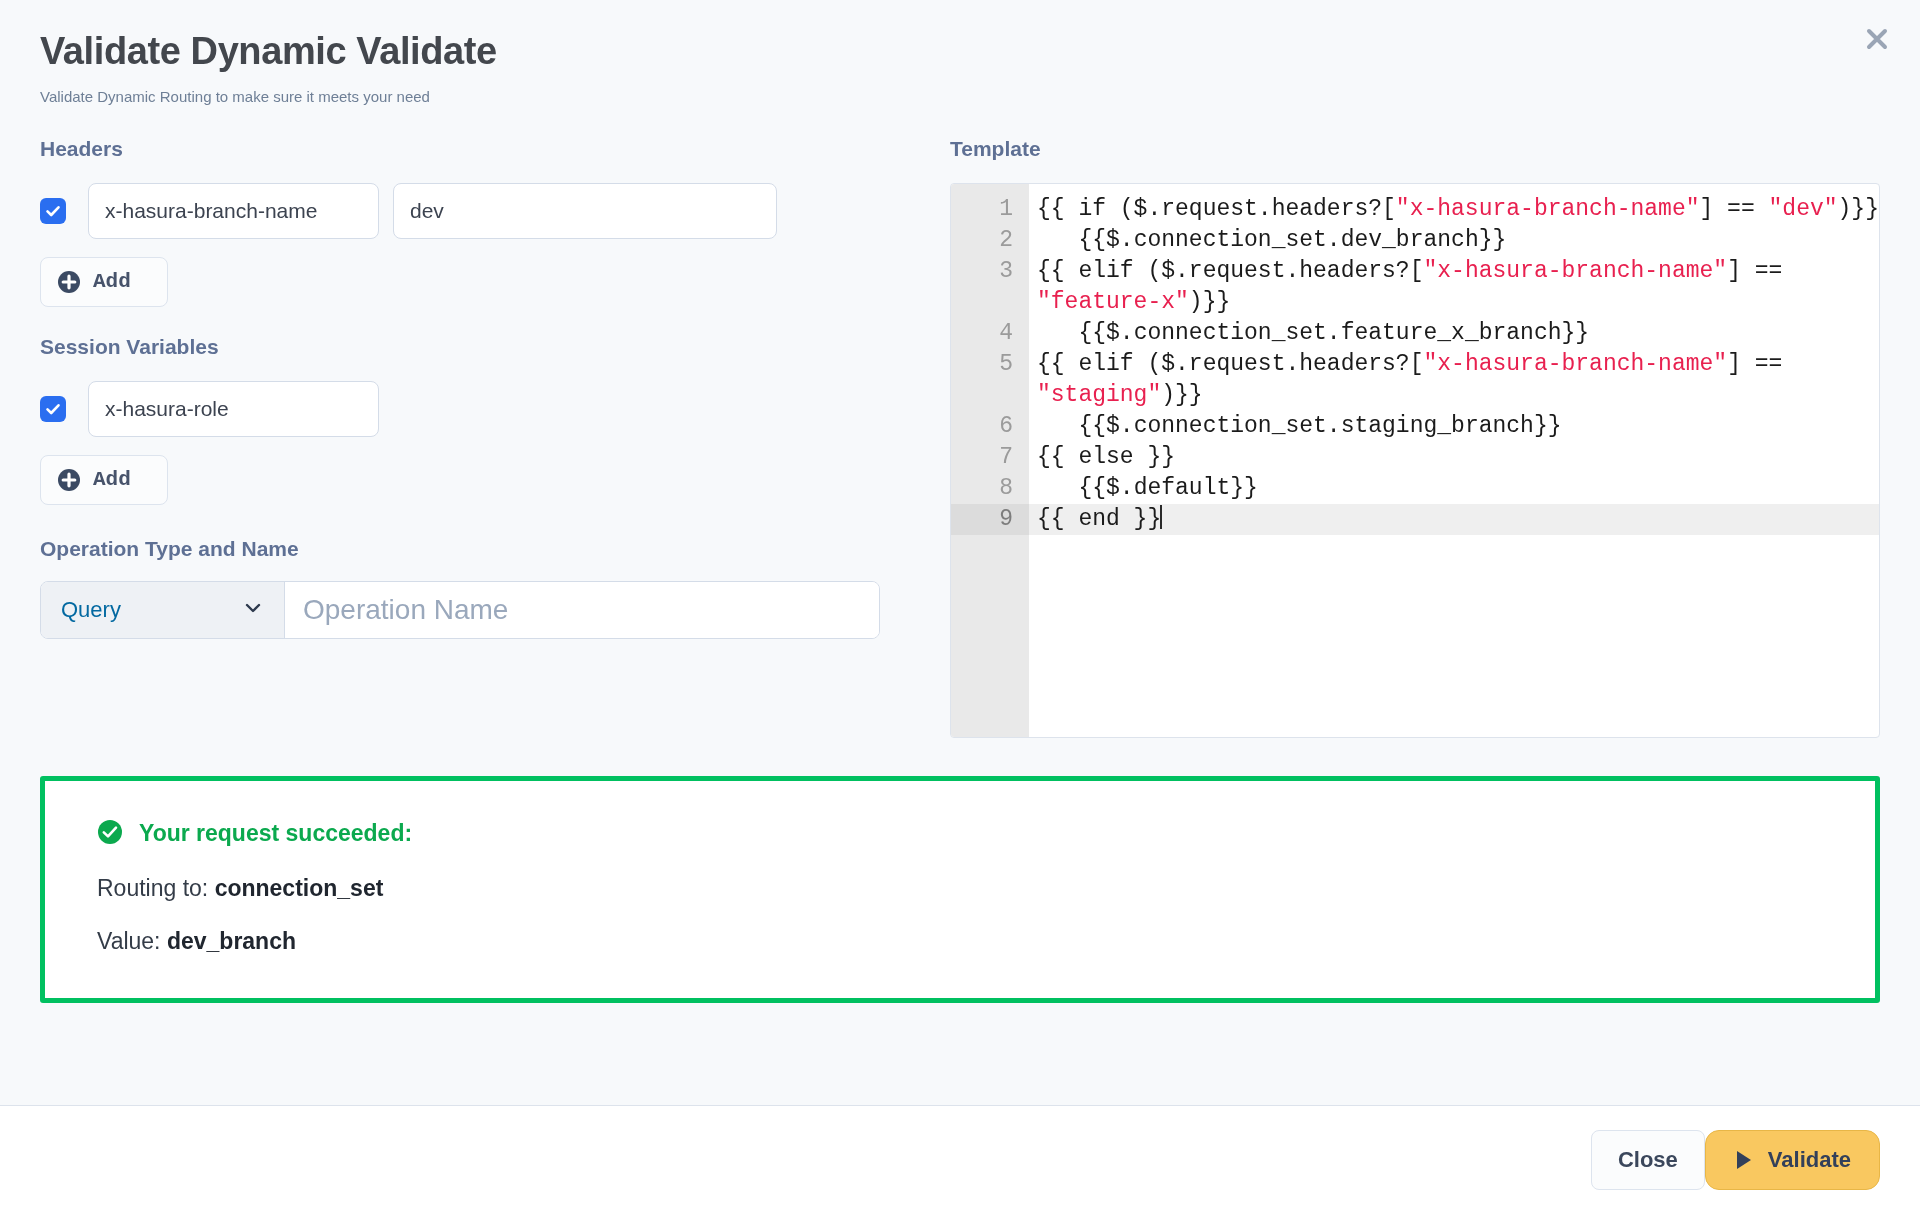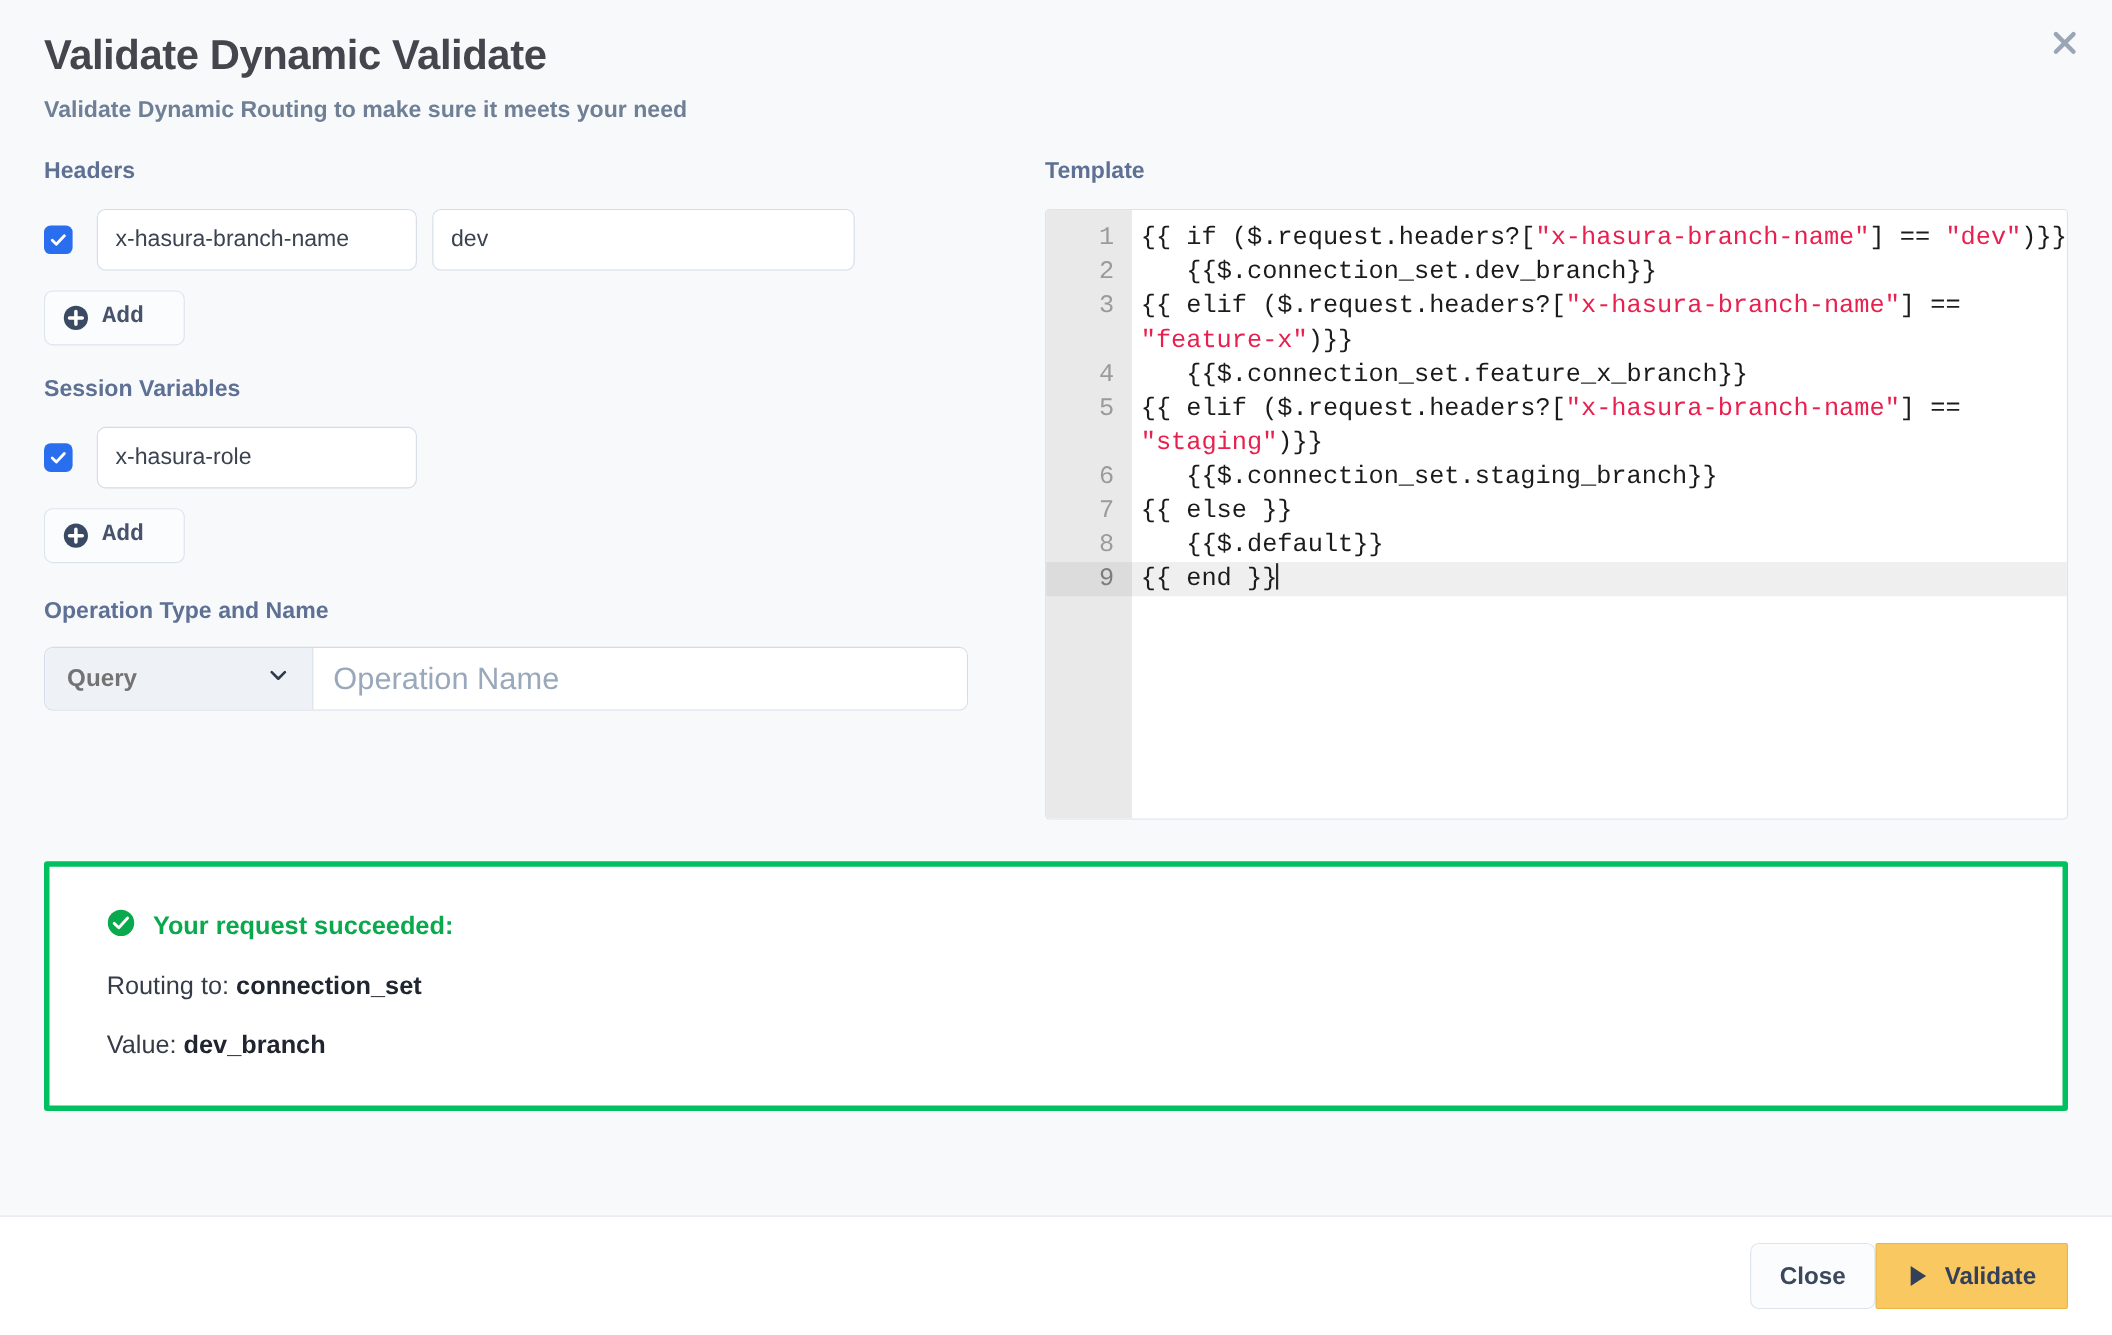--- a/index.html
+++ b/index.html
@@ -38,23 +38,23 @@
   }
   .dialog-title {
     font-size: 38px;
     font-weight: bold;
     color: #43474d;
     letter-spacing: -0.4px;
     line-height: 1.15;
   }
   .dialog-subtitle {
     margin-top: 14px;
-    font-size: 21px;
+    font-size: 15px;
     color: #6e7f96;
-    font-weight: 700;
+    font-weight: 400;
   }
 
   
   .dialog-body {
     display: flex;
     padding: 32px 40px 0 40px;
     gap: 60px;
   }
   .col-left  { width: 850px; flex: none; }
   .col-right { flex: 1; }
@@ -145,22 +145,22 @@
     border-right: 1px solid #d4dce8;
     display: flex;
     align-items: center;
     justify-content: space-between;
     padding: 0 20px;
     height: 56px;
     cursor: pointer;
   }
   .op-select .val {
     font-size: 22px;
-    font-weight: bold;
-    color: #737373;
+    font-weight: normal;
+    color: #0369a1;
   }
   .op-name {
     flex: 1;
     border: none;
     outline: none;
     font-family: "Liberation Sans", sans-serif;
     font-size: 28px;
     color: #3c4350;
     padding: 0 18px;
     background: #fff;
@@ -273,21 +273,21 @@
     font-size: 22px;
     font-weight: bold;
     color: #3b475c;
     cursor: pointer;
   }
   .btn-validate {
     height: 60px;
     padding: 0 28px;
     background: #f9c860;
     border: 1px solid #e8b646;
-    border-radius: 2px;
+    border-radius: 14px;
     font-family: "Liberation Sans", sans-serif;
     font-size: 22px;
     font-weight: bold;
     color: #33405a;
     cursor: pointer;
     display: inline-flex;
     align-items: center;
     gap: 14px;
   }
   .btn-validate svg { display: block; }

